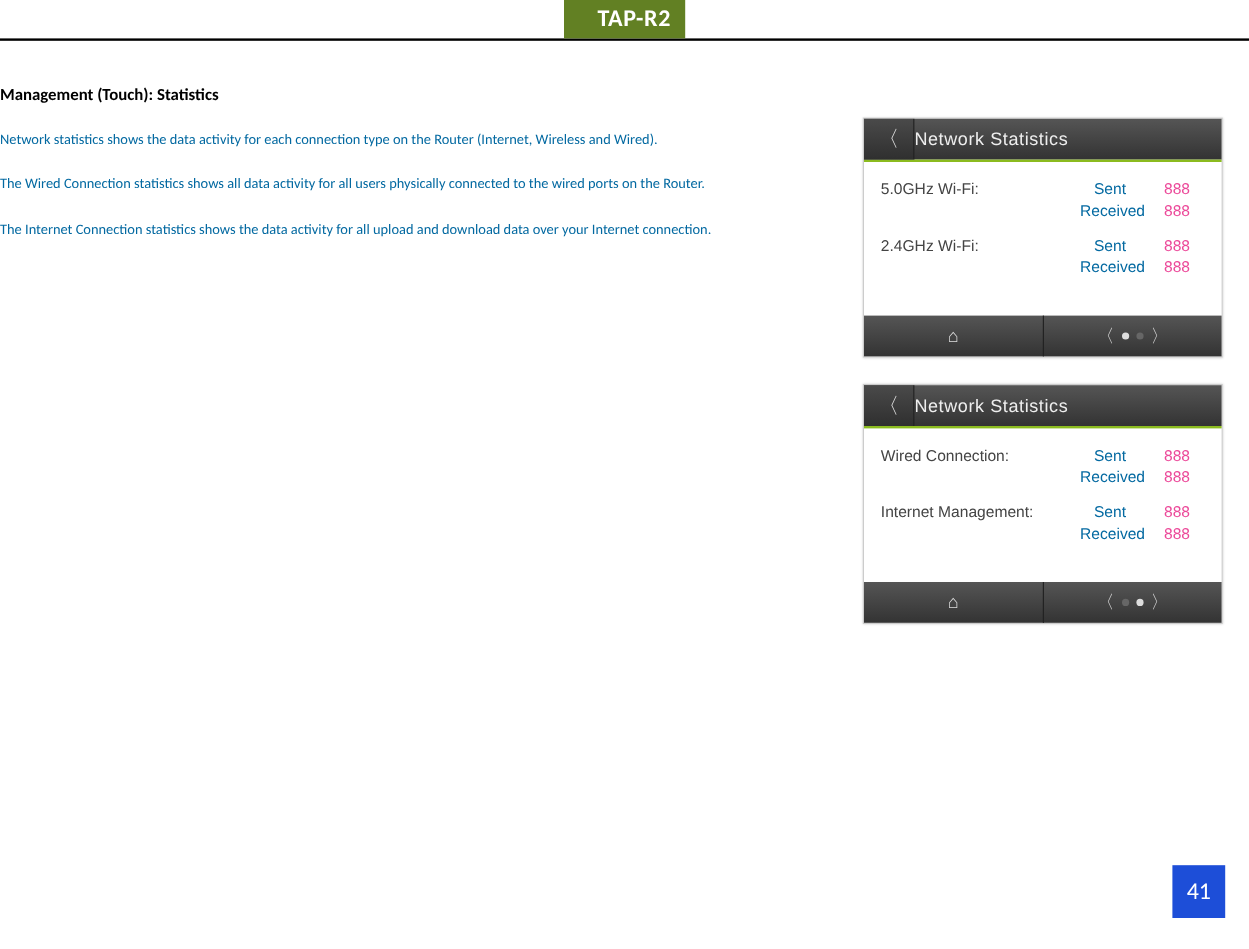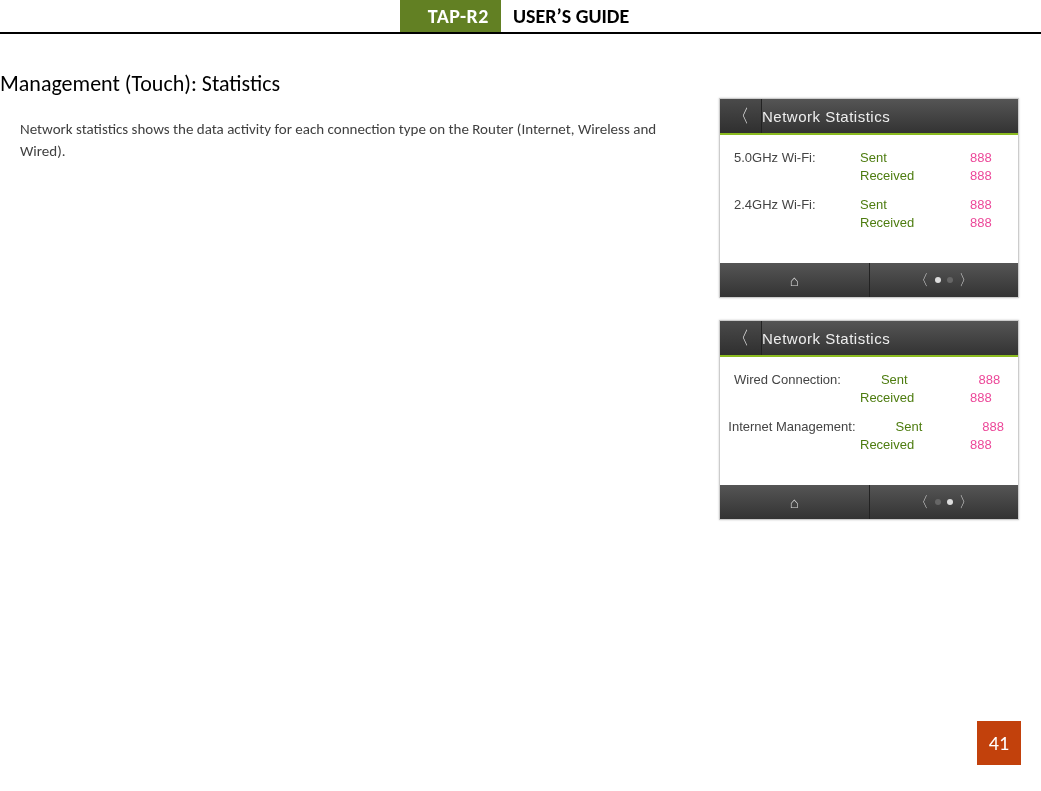--- a/index.html
+++ b/index.html
@@ -47,30 +47,29 @@
   
   .content {
     display: flex;
     padding: 36px 18px 0 0;
   }
   .text-col {
     flex: 1;
     padding-right: 20px;
   }
   .section-heading {
-    font-weight: 400;
-    font-size: 22px;
+    font-weight: 700;
+    font-size: 14px;
     margin: 0 0 22px 0;
   }
   .para {
-    font-size: 15px;
+    font-size: 12px;
     line-height: 1.45;
     margin: 0 0 20px 0;
-    color: #404040;
-    padding-left: 20px;
+    color: #0369a1;
   }
 
   .shots-col {
     width: 304px;
     display: flex;
     flex-direction: column;
     gap: 22px;
     padding-top: 28px;
   }
 
@@ -113,33 +112,32 @@
   .dev-body {
     padding: 14px 14px 20px 14px;
     font-size: 13px;
     color: #555;
   }
   .stat-block { margin-bottom: 12px; }
   .stat-row {
     display: flex;
     justify-content: flex-end;
     line-height: 1.35;
-    gap: 40px;
   }
   .stat-label {
     flex: 1;
     text-align: left;
     white-space: nowrap;
     color: #444;
   }
   .stat-metric {
     width: 70px;
-    text-align: left;
+    text-align: center;
     padding-right: 20px;
-    color: #4d7c0f;
+    color: #0369a1;
   }
   .stat-val {
     width: 34px;
     text-align: left;
     color: #ec4899;
   }
 
   .dev-bottom {
     height: 34px;
     background: linear-gradient(#555, #333);
@@ -170,42 +168,43 @@
   }
   .dot.active { background: #ddd; }
 
   
   .page-number-box {
     position: absolute;
     right: 20px;
     bottom: 26px;
     width: 44px;
     height: 44px;
-    background: #c2410c;
+    background: #1d4ed8;
     color: #fff;
     font-size: 20px;
     display: flex;
     align-items: center;
     justify-content: center;
   }
 </style>
 </head>
 <body>
 
 <div class="doc-header">
   <div class="hdr-leading"></div>
   <div class="hdr-model">TAP-R2</div>
-  <div class="hdr-title">USER’S GUIDE</div>
 </div>
 
 <div class="content">
 
   <div class="text-col">
     <p class="section-heading">Management (Touch): Statistics</p>
     <p class="para">Network statistics shows the data activity for each connection type on the Router (Internet, Wireless and Wired).</p>
+    <p class="para">The Wired Connection statistics shows all data activity for all users physically connected to the wired ports on the Router.</p>
+    <p class="para">The Internet Connection statistics shows the data activity for all upload and download data over your Internet connection.</p>
   </div>
 
   <div class="shots-col">
 
     <div class="device">
       <div class="dev-top">
         <div class="dev-back">
           <span>〈</span>
         </div>
         <div class="dev-top-title">Network Statistics</div>

